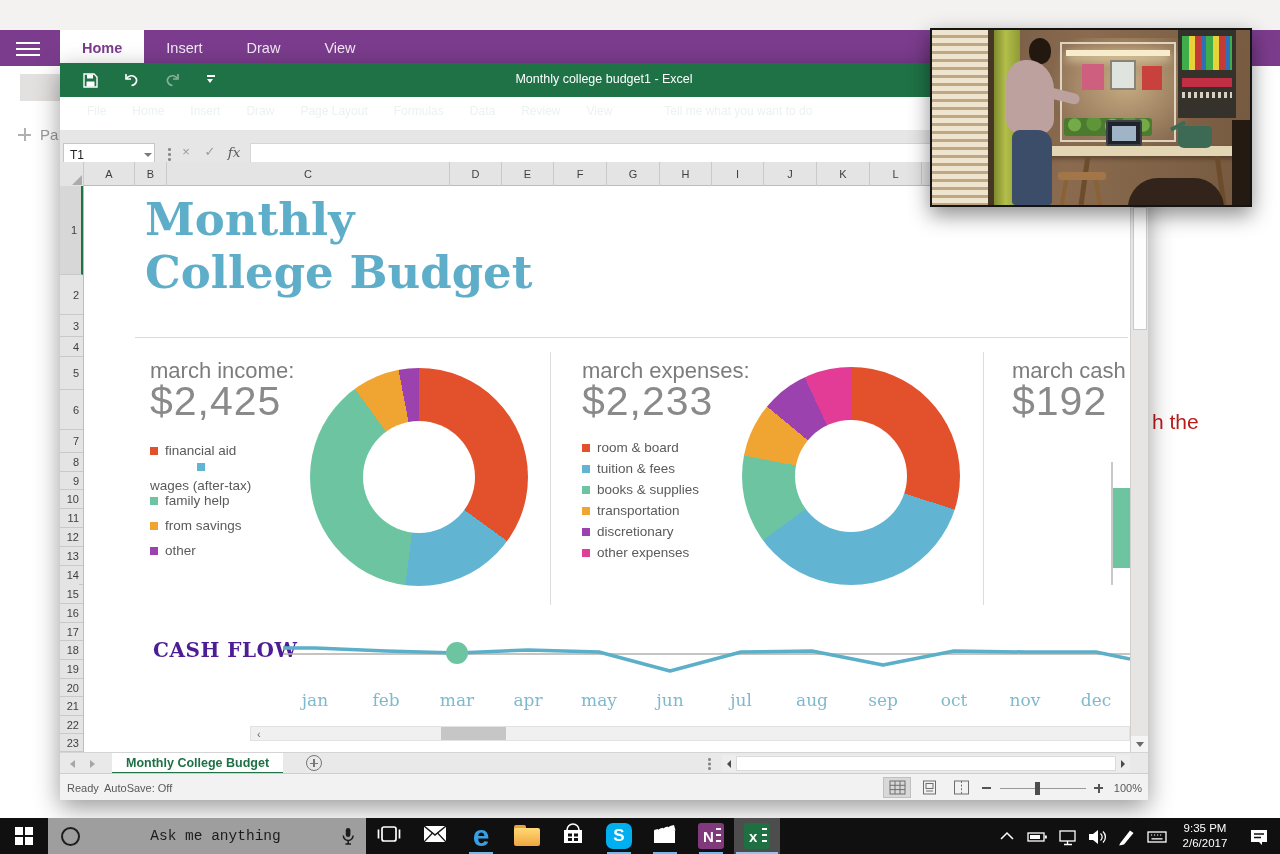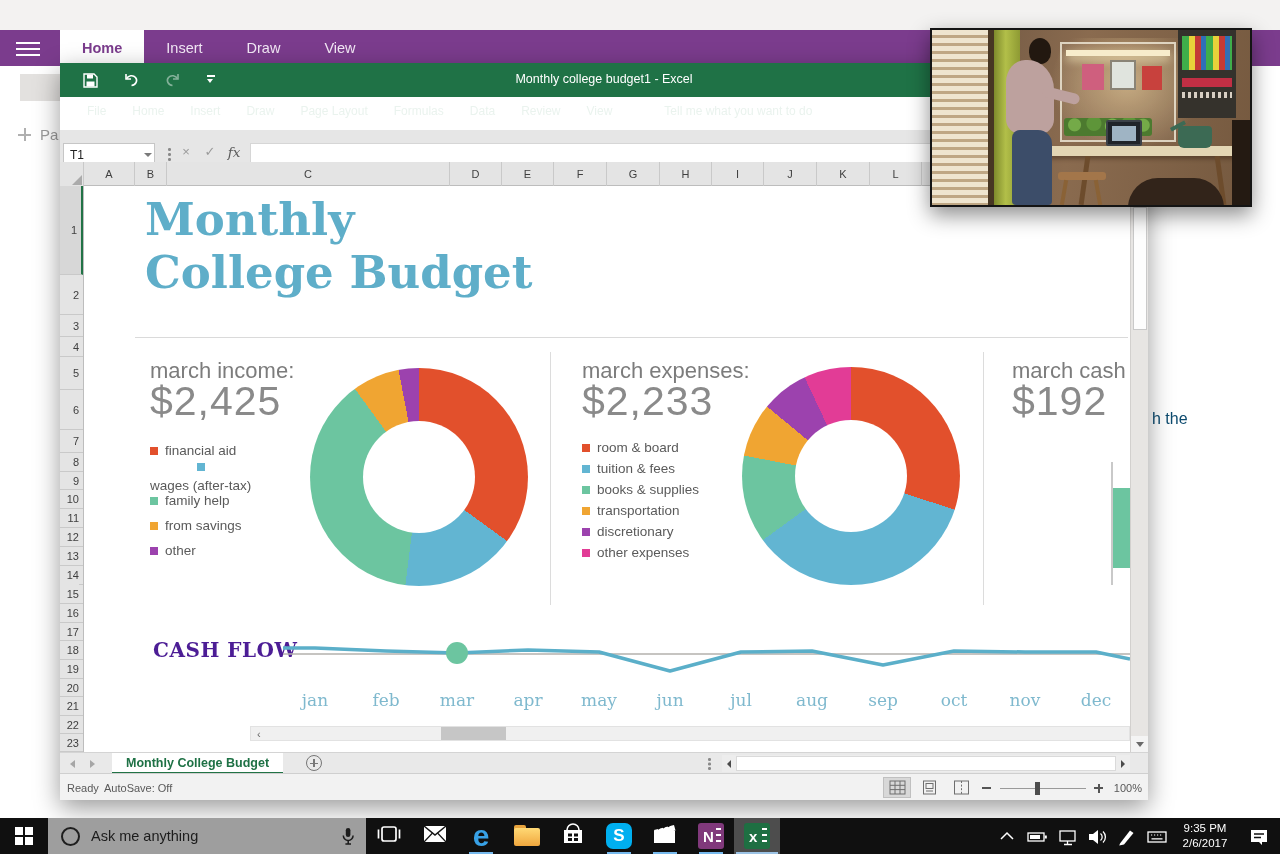--- a/index.html
+++ b/index.html
@@ -15,21 +15,21 @@
   .on-burger::after { content:""; position:absolute; left:0; top:4px; width:24px; height:2px; background:#fff; }
   .on-tabbar { position:absolute; left:60px; top:30px; height:36px; display:flex; }
   .on-tab { padding:0 22px; display:flex; align-items:center; color:#F2E8F5; font-size:14.5px; cursor:default; }
   .on-tab.active { background:#fff; color:#7B3C8D; font-weight:700; }
   .on-page { position:absolute; left:0; top:66px; width:1280px; height:752px; background:#FFFFFF; }
   .on-graybtn { position:absolute; left:20px; top:74px; width:40px; height:27px; background:#E3E1DF; }
   .on-addpage { position:absolute; left:18px; top:126px; color:#9A9A9A; font-size:15px; display:flex; gap:9px; align-items:center; }
   .on-plus { width:13px; height:13px; position:relative; }
   .on-plus::before { content:""; position:absolute; left:0; top:6px; width:13px; height:1.5px; background:#B0B0B0; }
   .on-plus::after  { content:""; position:absolute; left:6px; top:0; width:1.5px; height:13px; background:#B0B0B0; }
-  .on-fragment { position:absolute; left:1152px; top:410px; color:#0c4a6e; font-size:16px; }
+  .on-fragment { position:absolute; left:1152px; top:410px; color:#b91c1c; font-size:21px; }
   
   .excel { position:absolute; left:60px; top:63px; width:1088px; height:737px; z-index:10;
            box-shadow:0 8px 24px rgba(0,0,0,.4); background:#fff; }
   .xl-titlebar { position:absolute; left:0; top:0; width:1088px; height:34px; background:#1F7246; }
   .xl-title { position:absolute; left:0; right:0; top:9px; text-align:center; color:#fff; font-size:12.5px; }
   .qat-btn { position:absolute; top:8px; width:20px; height:18px; display:flex; align-items:center; justify-content:center; }
   .qat-caret { position:absolute; top:12px; width:9px; }
   .qat-caret b { display:block; width:8px; height:1.5px; background:#fff; margin-bottom:2.5px; }
   .qat-caret i { display:block; width:0; height:0; border-left:3.5px solid transparent; border-right:3.5px solid transparent; border-top:4px solid #fff; }
   .xl-tabs { position:absolute; left:14px; top:34px; height:27px; display:flex; align-items:center; }
@@ -147,21 +147,21 @@
   .v-stleg2{left:164px;top:150px;width:4px;height:25px;background:#8a6236;transform:rotate(-10deg);}
   .v-can{left:246px;top:96px;width:34px;height:22px;background:#3c6a54;border-radius:4px 4px 6px 6px;}
   .v-spout{left:238px;top:94px;width:16px;height:4px;background:#3c6a54;transform:rotate(-28deg);}
   .v-chair{left:196px;top:148px;width:96px;height:30px;background:#32241a;border-radius:40px 40px 0 0;}
   .v-rightdark{left:300px;top:90px;width:18px;height:85px;background:#241a12;}
   
   .taskbar { position:absolute; left:0; top:818px; width:1280px; height:36px; background:#101010; z-index:40; }
   .tb-start { position:absolute; left:0; top:0; width:48px; height:36px; display:flex; align-items:center; justify-content:center; }
   .tb-search { position:absolute; left:48px; top:0; width:318px; height:36px; background:#9E9E9E; display:flex; align-items:center; }
   .cortana-ring { width:19px; height:19px; border:2.2px solid #1E1E1E; border-radius:50%; margin:0 11px 0 13px; flex:0 0 auto; }
-  .tb-search input { flex:1; border:0; background:transparent; outline:none; font-size:14.5px; color:#000000; font-family:Liberation Sans, sans-serif; }
+  .tb-search input { flex:1; border:0; background:transparent; outline:none; font-size:14.5px; color:#000000; font-family:Liberation Mono, monospace;text-align:center; }
   .tb-search input::placeholder { color:#1C1C1C; opacity:1; }
   .tb-mic { margin-right:10px; flex:0 0 auto; display:flex; }
   .tb-apps { position:absolute; left:366px; top:0; height:36px; display:flex; }
   .app-slot { position:relative; width:46px; height:36px; display:flex; align-items:center; justify-content:center; }
   .app-slot.active { background:#4D4D4D; }
   .app-ind { position:absolute; bottom:0; left:11px; right:11px; height:2px; background:#76B9ED; }
   .app-slot.active .app-ind { left:2px; right:2px; background:#9CC3E5; }
   .edge-e { font-weight:700; font-size:30px; line-height:26px; color:#38A1E6; }
   .skype-sq { width:26px; height:26px; background:#00AFF0; border-radius:7px; color:#fff; font-weight:700; font-size:17px;
               display:flex; align-items:center; justify-content:center; }

